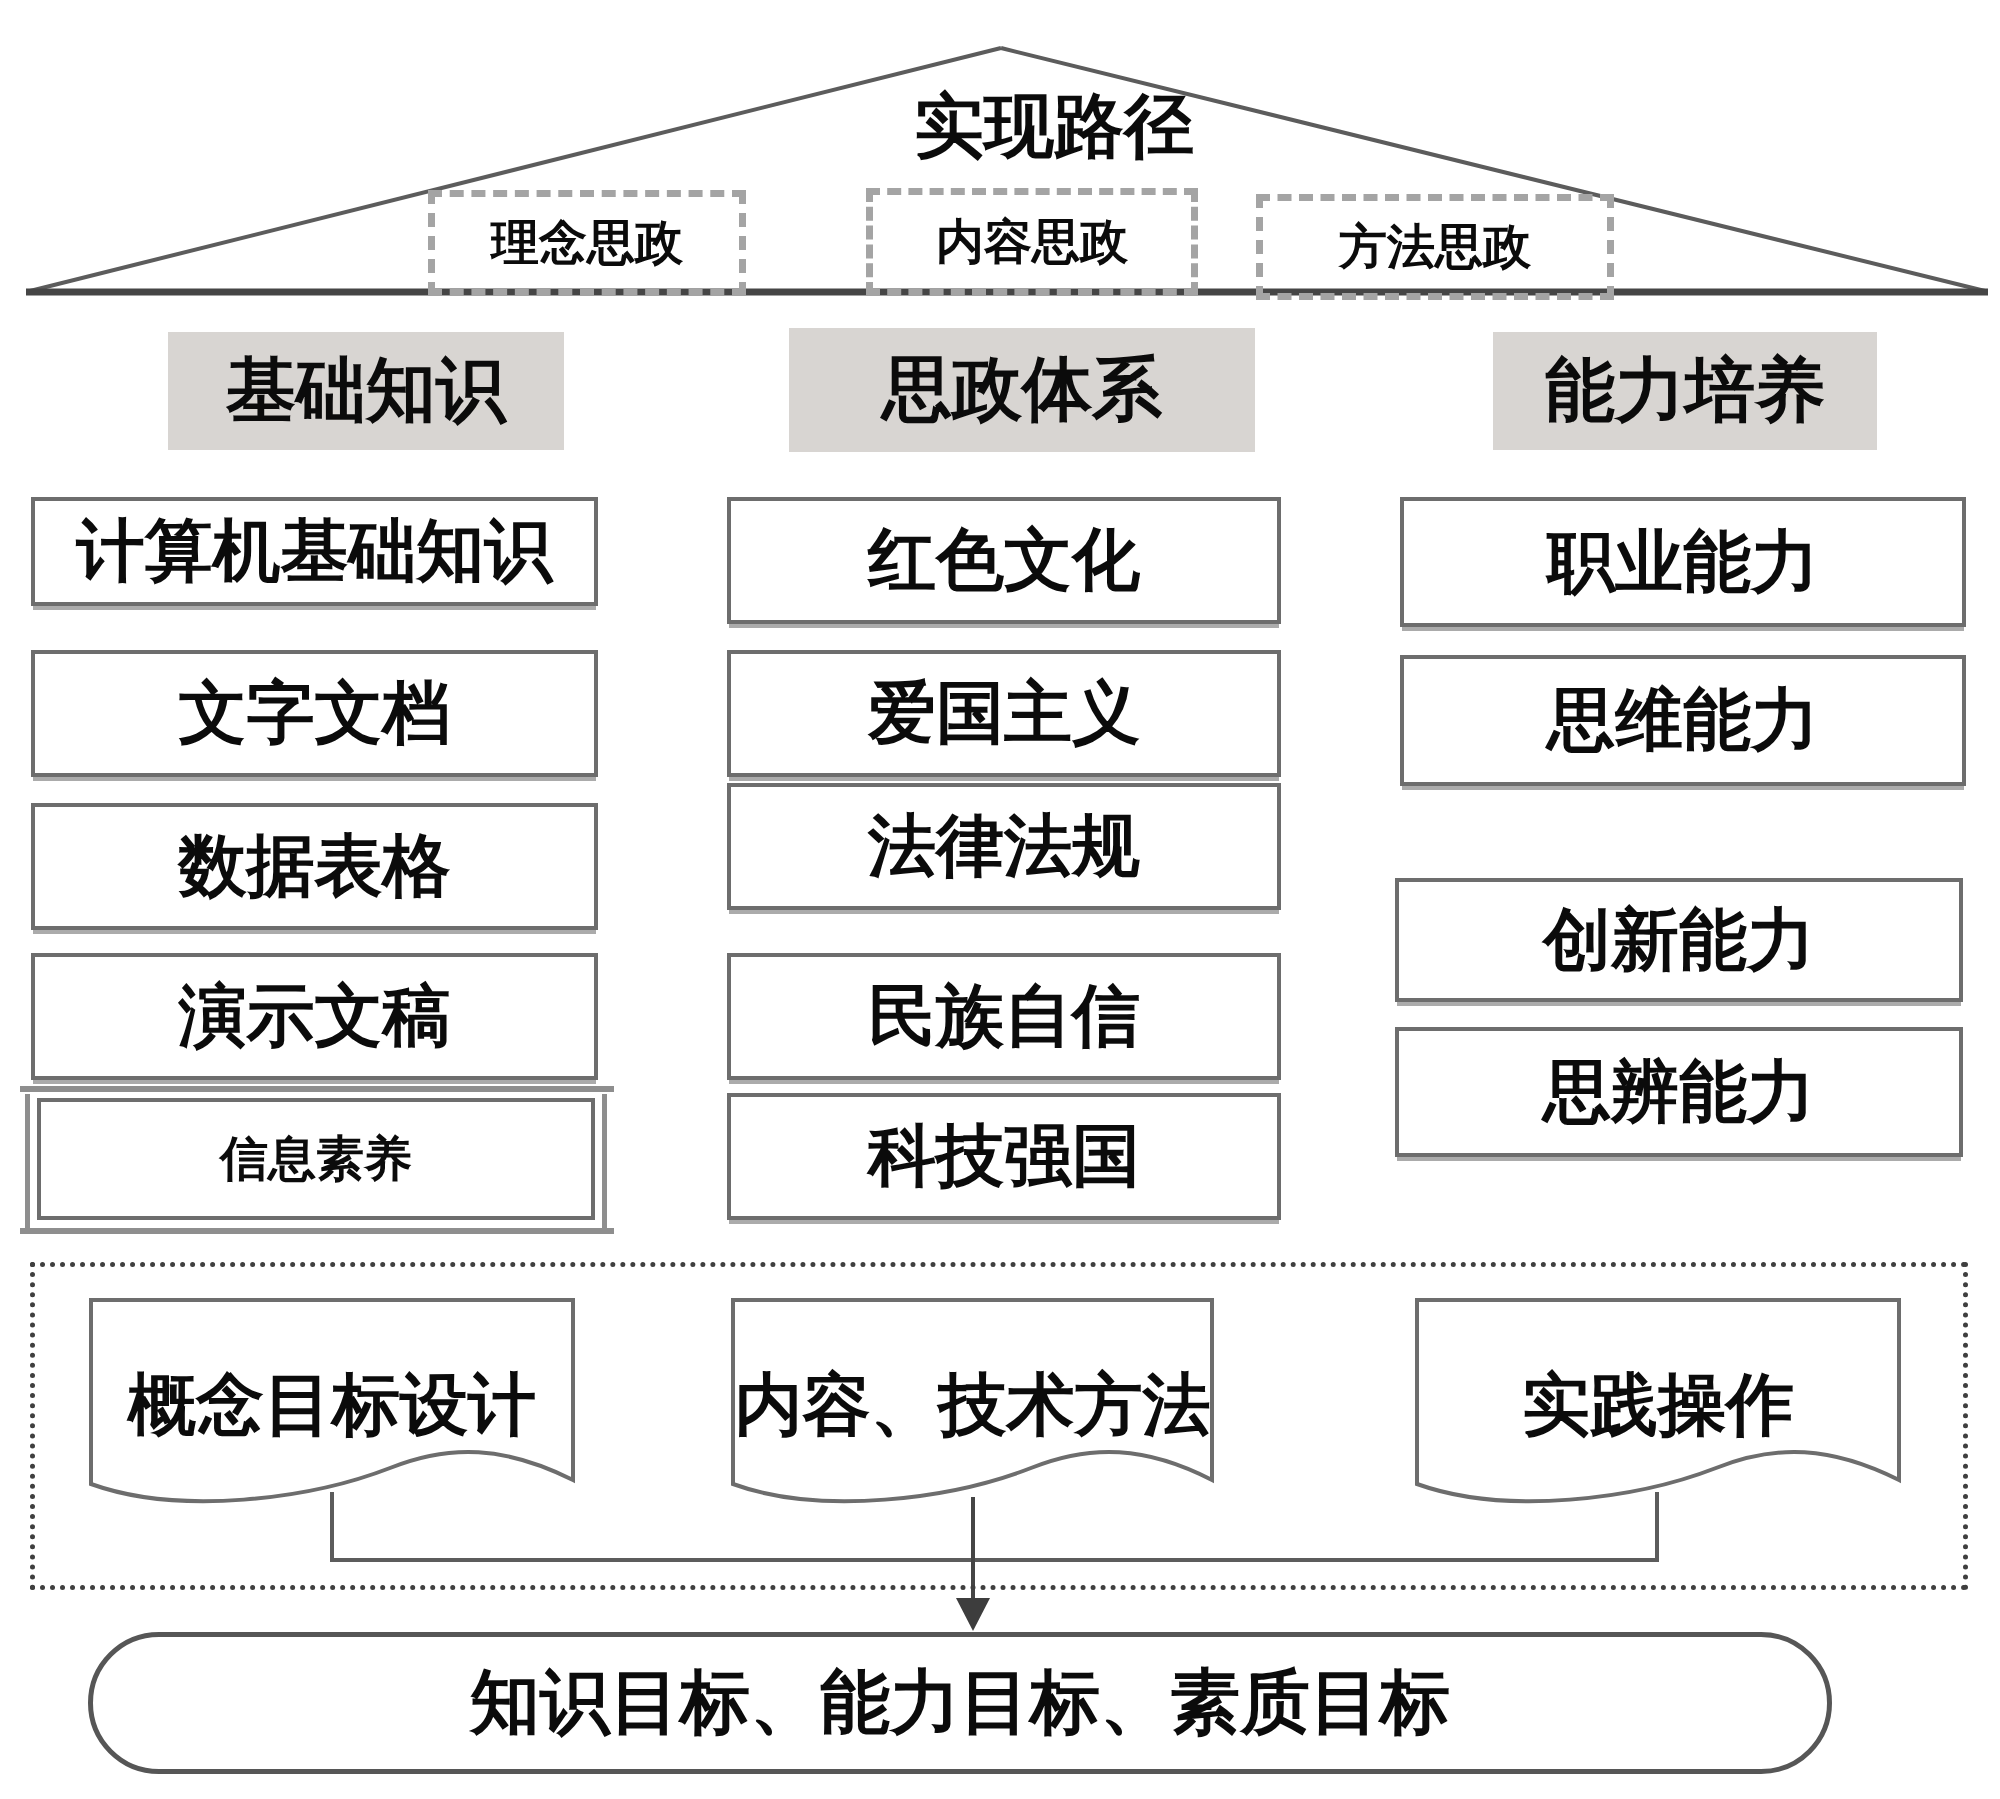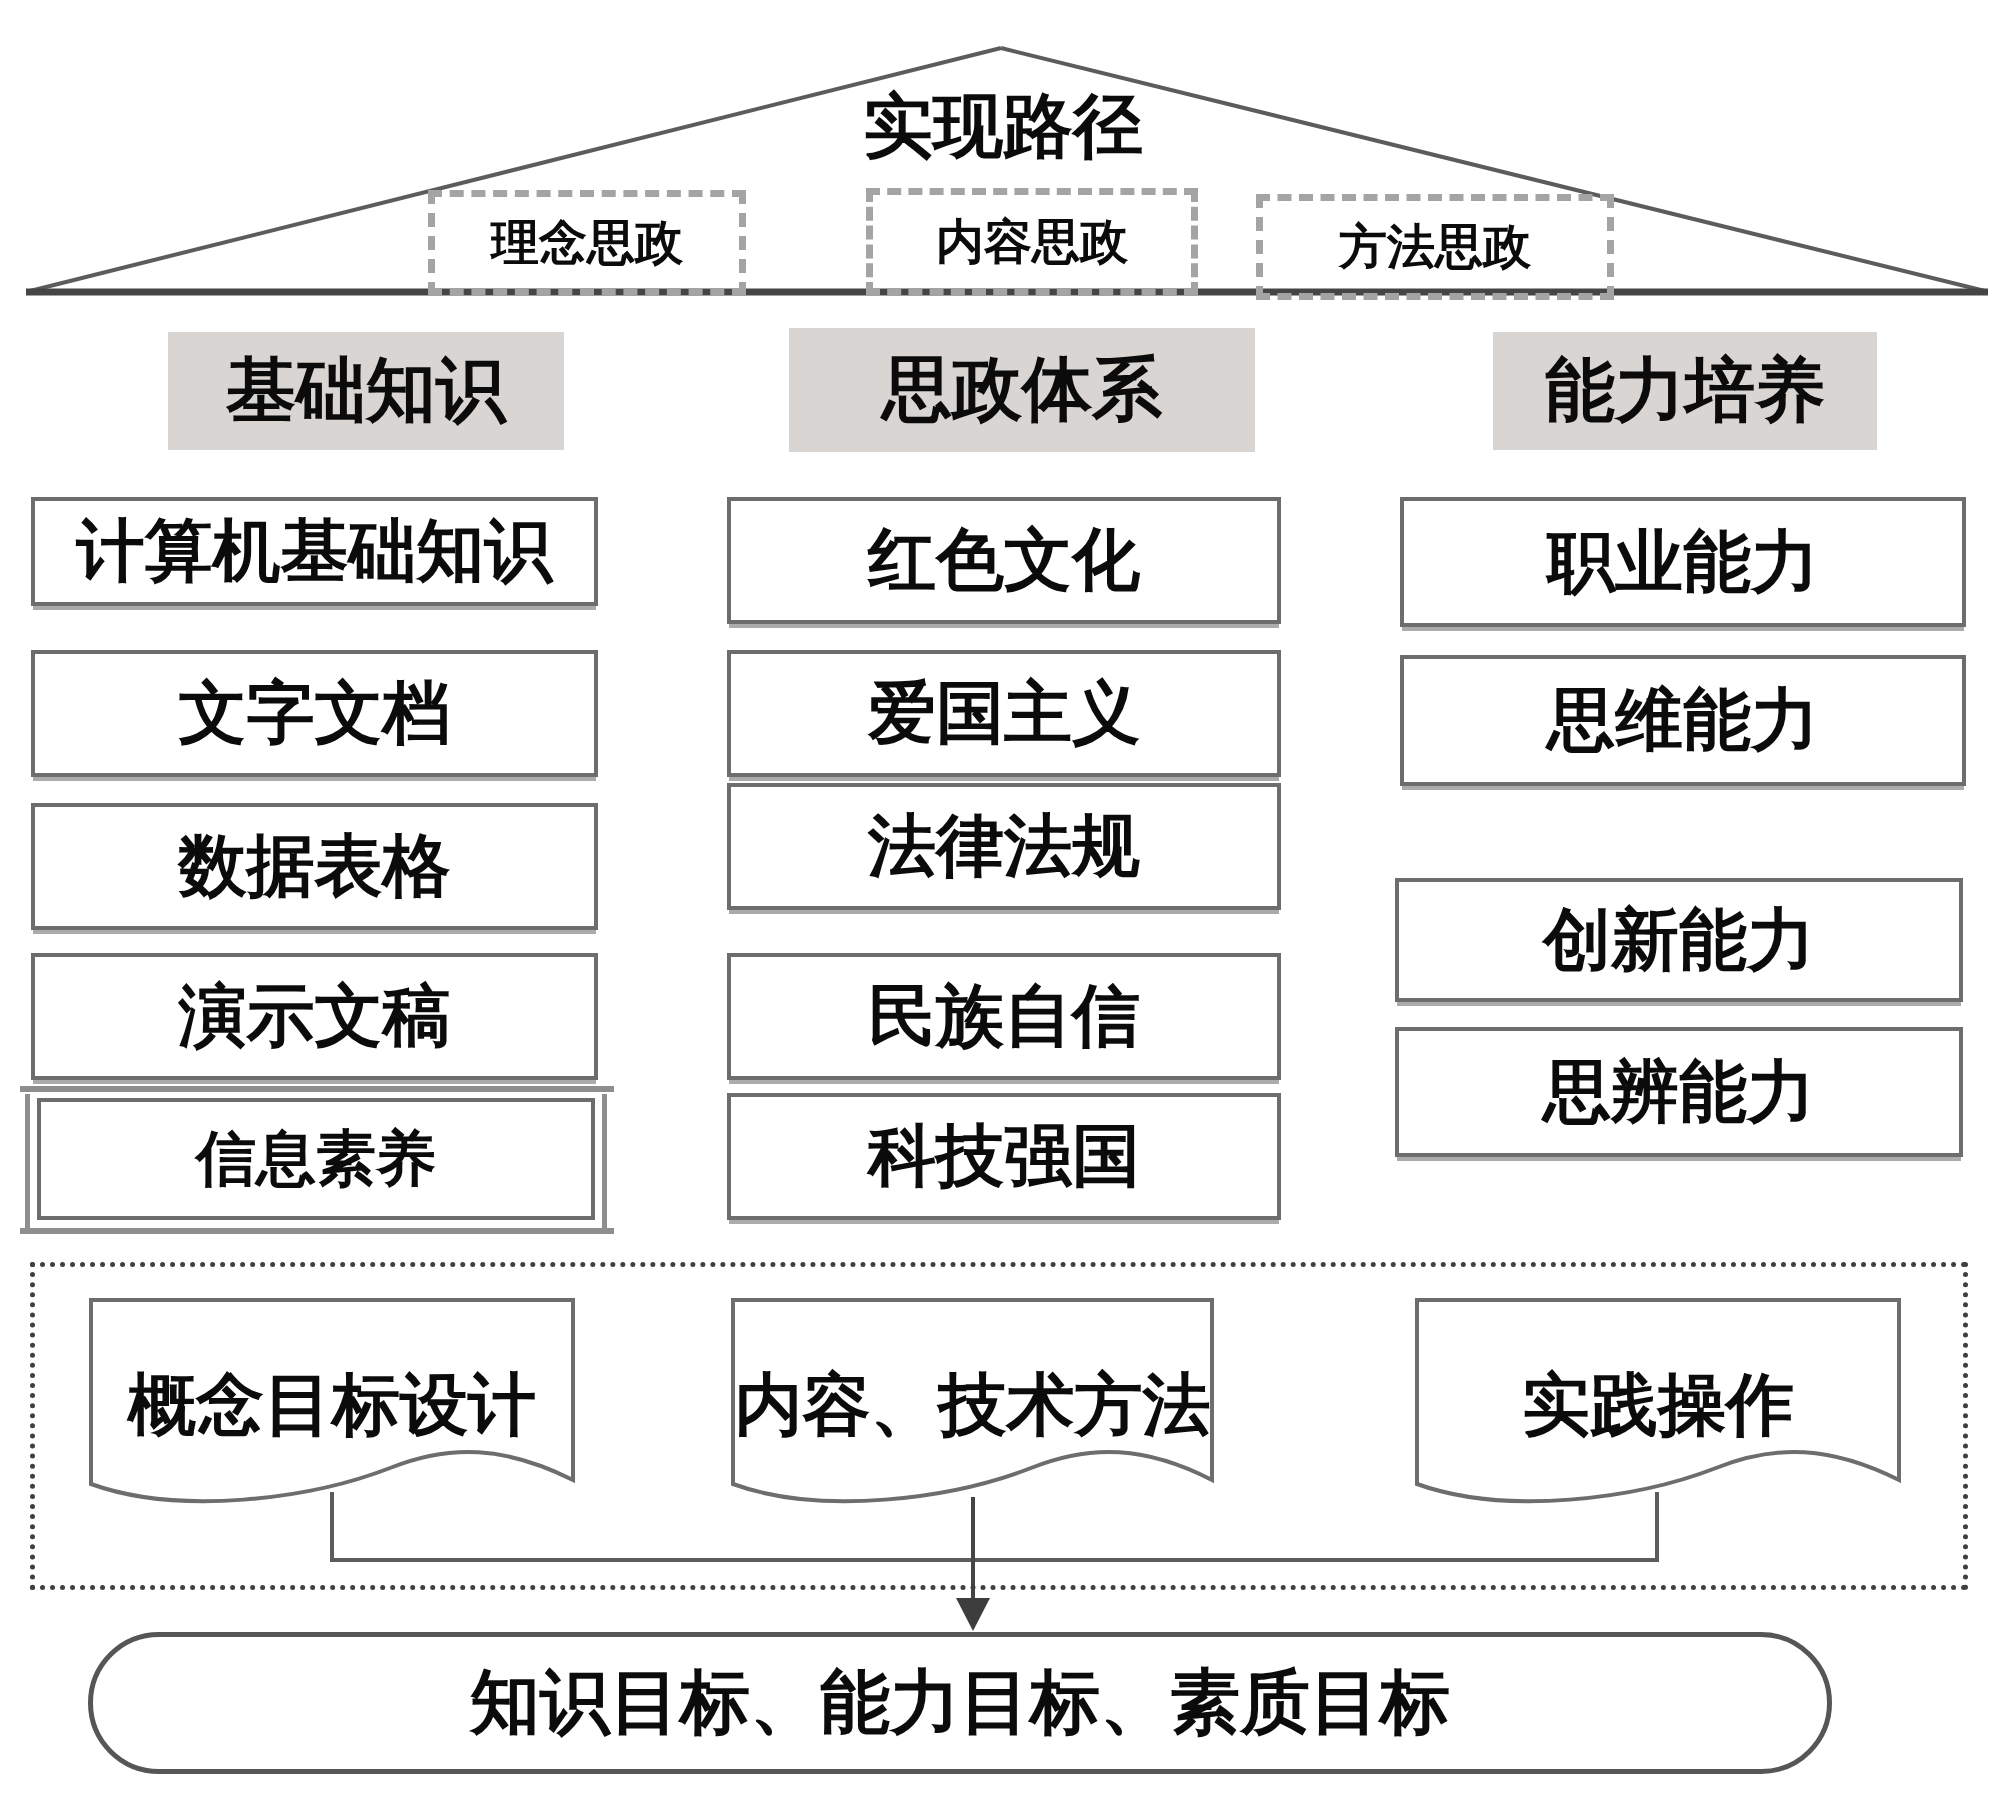--- a/index.html
+++ b/index.html
@@ -38,21 +38,21 @@
     border:4px solid #6d6d6d;
     box-shadow:0 6px 0 -2px #ababab;
     display:flex;align-items:center;justify-content:center;
     font-size:68px;white-space:nowrap;
   }
   .plaque-inner{
     position:absolute;z-index:2;
     background:#ffffff;
     border:4px solid #6d6d6d;
     display:flex;align-items:center;justify-content:center;
-    font-size:60px;white-space:nowrap;
+    font-size:48px;white-space:nowrap;
   }
   .pline{position:absolute;z-index:2;background:#8e8e8e;}
   .dotbox{
     position:absolute;z-index:2;
     border:5px dotted #3f3f3f;
     background:transparent;
   }
   .doc-label{font-size:68px;}
   .stadium{
     position:absolute;z-index:2;
@@ -77,21 +77,21 @@
     <path d="M91,1300 H573 V1480 C505,1446 450,1444 390,1468 C310,1499 180,1516 91,1484 Z" fill="#ffffff" stroke="#6d6d6d" stroke-width="4"></path>
     <path d="M733,1300 H1212 V1480 C1146,1446 1091,1444 1031,1468 C951,1499 821,1516 733,1484 Z" fill="#ffffff" stroke="#6d6d6d" stroke-width="4"></path>
     <path d="M1417,1300 H1899 V1480 C1831,1446 1776,1444 1716,1468 C1636,1499 1506,1516 1417,1484 Z" fill="#ffffff" stroke="#6d6d6d" stroke-width="4"></path>
 
     <polyline points="332,1492 332,1560 1657,1560 1657,1492" fill="none" stroke="#5c5c5c" stroke-width="4"></polyline>
 
     <line x1="973" y1="1497" x2="973" y2="1602" stroke="#454545" stroke-width="4"></line>
     <polygon points="973,1631 956,1598 990,1598" fill="#3d3d3d"></polygon>
   </svg>
 
-  <div class="lbl roof-title" style="left:793px;top:92px;width:420px;height:70px;">实现路径</div>
+  <div class="lbl roof-title" style="left:844px;top:92px;width:420px;height:70px;">实现路径</div>
 
   <div class="dashbox" style="left:428px;top:190px;width:318px;height:106px;">
     <span>理念思政</span>
   </div>
   <div class="dashbox" style="left:866px;top:188px;width:332px;height:108px;">
     <span>内容思政</span>
   </div>
   <div class="dashbox" style="left:1256px;top:194px;width:358px;height:106px;">
     <span>方法思政</span>
   </div>

